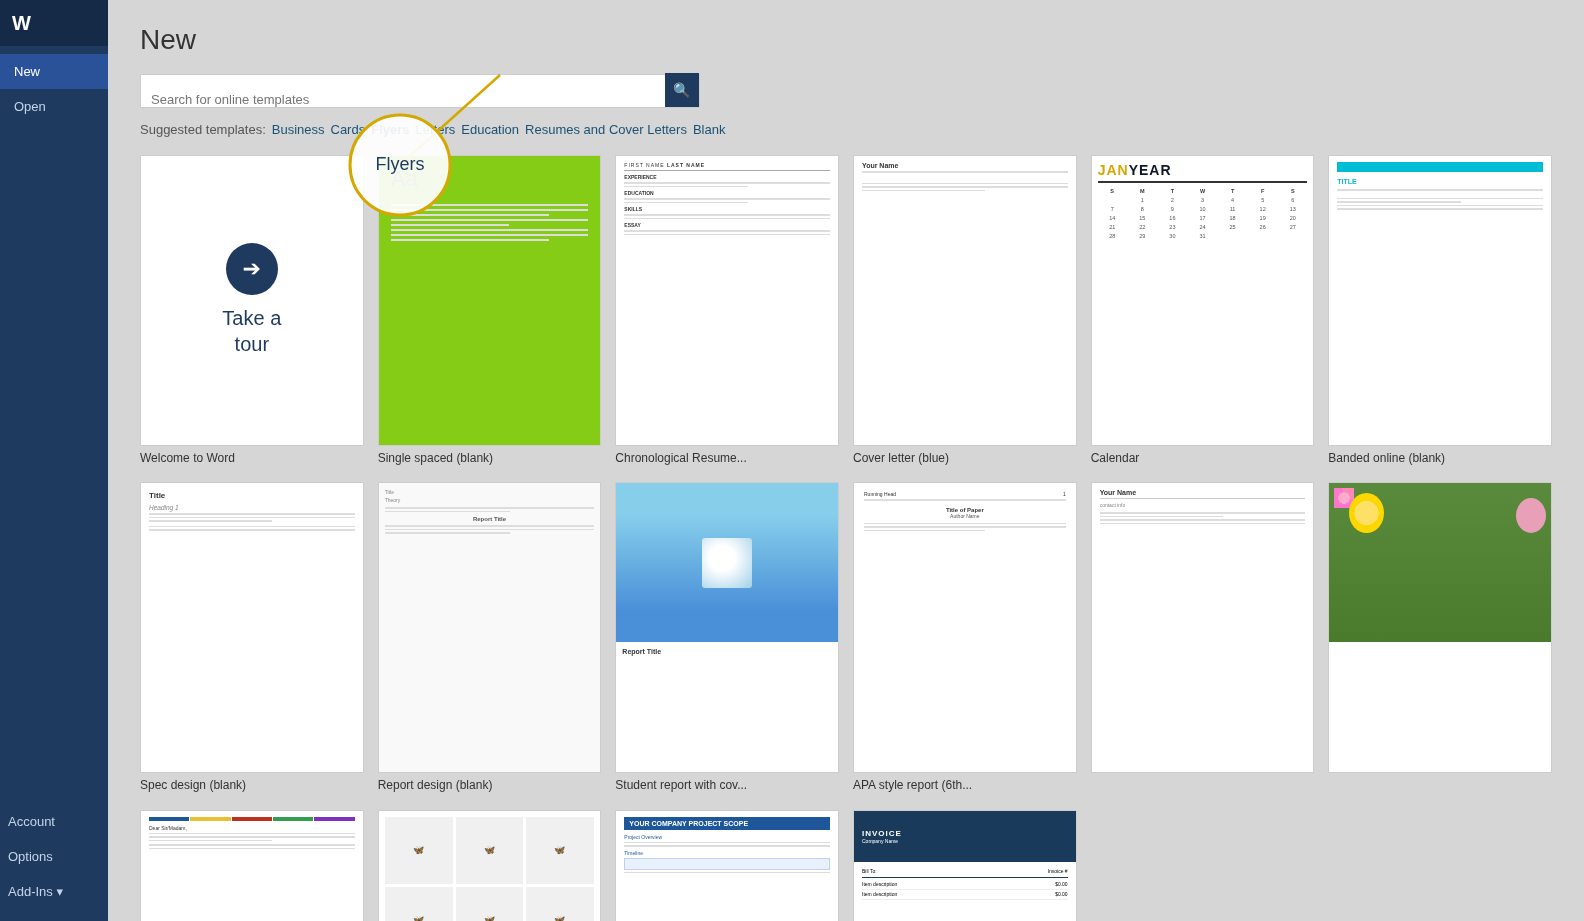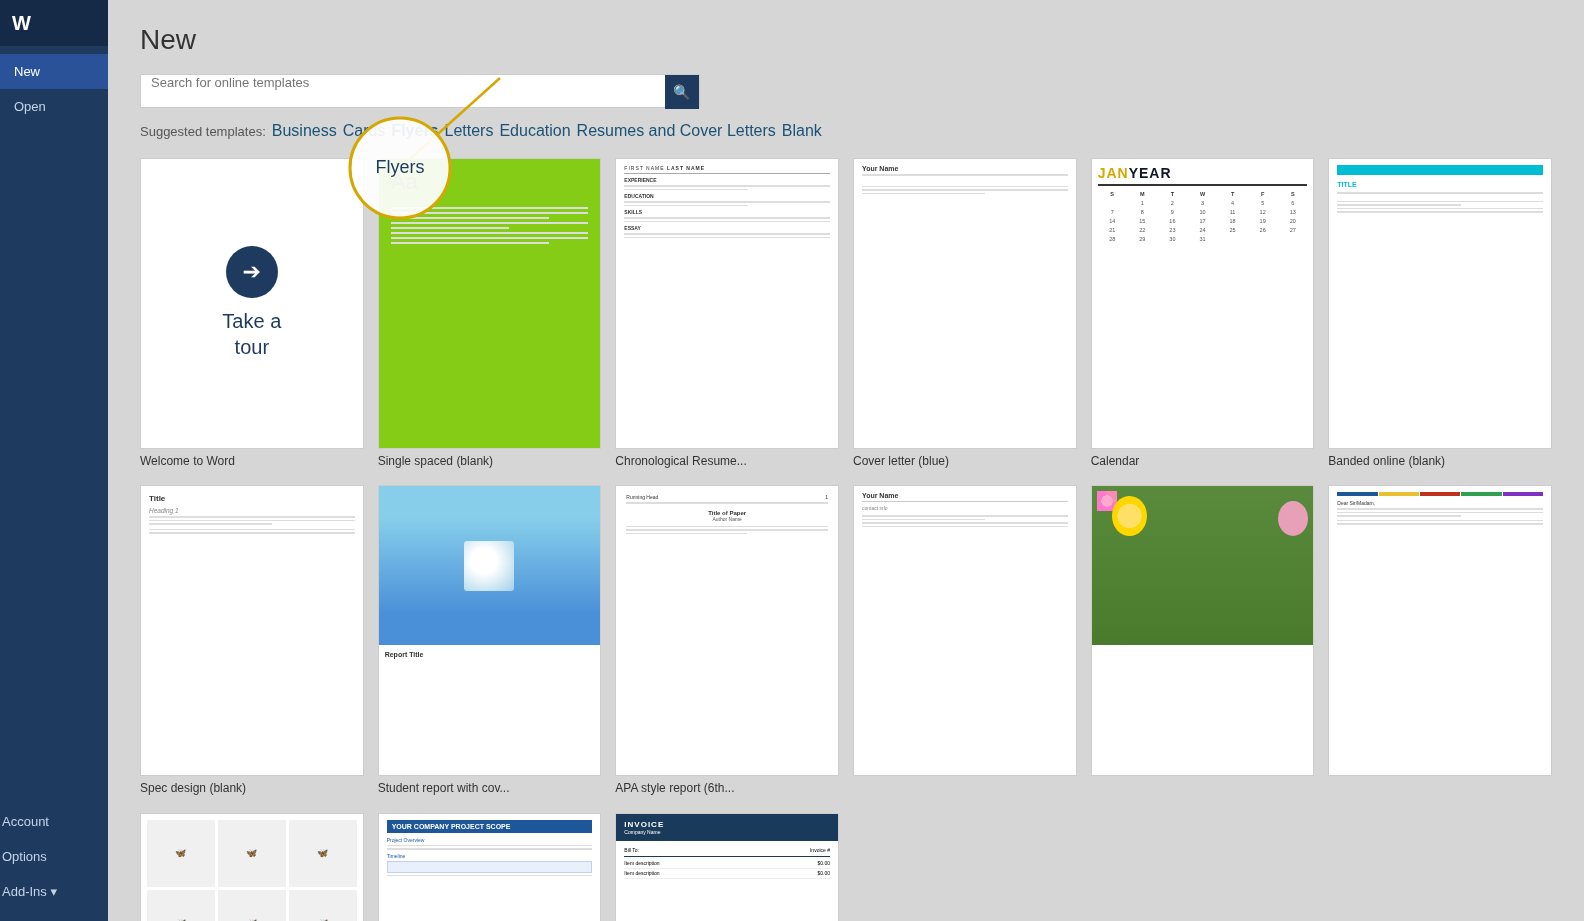--- a/index.html
+++ b/index.html
@@ -43,21 +43,21 @@
       background: #2a5298;
       color: #fff;
     }
     .sidebar-bottom {
       margin-top: auto;
       padding-bottom: 12px;
     }
     .sidebar-item-bottom {
       color: #c5d4e8;
       font-size: 13px;
-      padding: 10px 2px;
+      padding: 10px 8px;
       cursor: pointer;
       display: block;
     }
 
     
     .main {
       flex: 1;
       background: #d6d6d6;
       padding: 24px 32px 16px 32px;
       overflow-y: auto;
@@ -66,21 +66,21 @@
     .page-title {
       font-size: 28px;
       font-weight: 300;
       color: #333;
       margin-bottom: 18px;
     }
 
     
     .search-bar {
       display: flex;
-      align-items: flex-start;
+      align-items: flex-end;
       background: #fff;
       border: 1px solid #ccc;
       width: 560px;
       height: 34px;
       margin-bottom: 14px;
     }
     .search-input {
       flex: 1;
       border: none;
       outline: none;
@@ -108,21 +108,21 @@
       flex-wrap: wrap;
       margin-bottom: 18px;
       font-size: 13px;
       color: #555;
     }
     .suggested-label { font-weight: 400; color: #555; }
     .suggested-link {
       color: #1a5276;
       cursor: pointer;
       text-decoration: none;
-      font-size: 16px;
+      font-size: 13px;
       text-align: center;
     }
     .suggested-link.active { color: #1a5276; font-weight: 600; }
 
     
     .template-grid {
       display: grid;
       grid-template-columns: repeat(6, 1fr);
       gap: 16px 14px;
     }
@@ -371,21 +371,21 @@
 
     
     .doc-invoice {
       background: #fff;
       width: 100%; height: 100%;
       padding: 0;
       overflow: hidden;
     }
     .invoice-top {
       background: #1a3a5c;
-      padding: 6px 8px;
+      padding: 18px 8px;
       color: #fff;
       font-size: 6px;
     }
     .invoice-body { padding: 6px 8px; font-size: 5px; }
     .invoice-table-line { display: flex; border-bottom: 1px solid #eee; padding: 1.5px 0; gap: 4px; }
 
     
     .doc-resume-color {
       background: #fff;
       width: 100%; height: 100%;
@@ -603,20 +603,36 @@
             <div class="doc-gray-line s"></div>
             <div style="margin-top:4px;"></div>
             <div class="doc-gray-line"></div>
             <div class="doc-gray-line"></div>
           </div>
         </div>
         <span class="template-label">Spec design (blank)</span>
       </div>
 
 
+      <div class="template-item">
+        <div class="template-thumb">
+          <div class="doc-report">
+            <div style="font-size:5px; color:#888; margin-bottom:2px;">Title</div>
+            <div style="font-size:5px; color:#888; margin-bottom:4px;">Theory</div>
+            <div class="doc-gray-line"></div>
+            <div class="doc-gray-line s"></div>
+            <div style="margin-top:4px; font-size:6px; font-weight:bold; color:#555; text-align:center;">Report Title</div>
+            <div style="margin-top:3px;"></div>
+            <div class="doc-gray-line"></div>
+            <div class="doc-gray-line"></div>
+            <div class="doc-gray-line s"></div>
+          </div>
+        </div>
+        <span class="template-label">Report design (blank)</span>
+      </div>
 
       <div class="template-item">
         <div class="template-thumb">
           <div class="doc-student">
             <div class="student-img">
               <div class="student-img-inner"></div>
             </div>
             <div class="student-bottom">Report Title</div>
           </div>
         </div>

